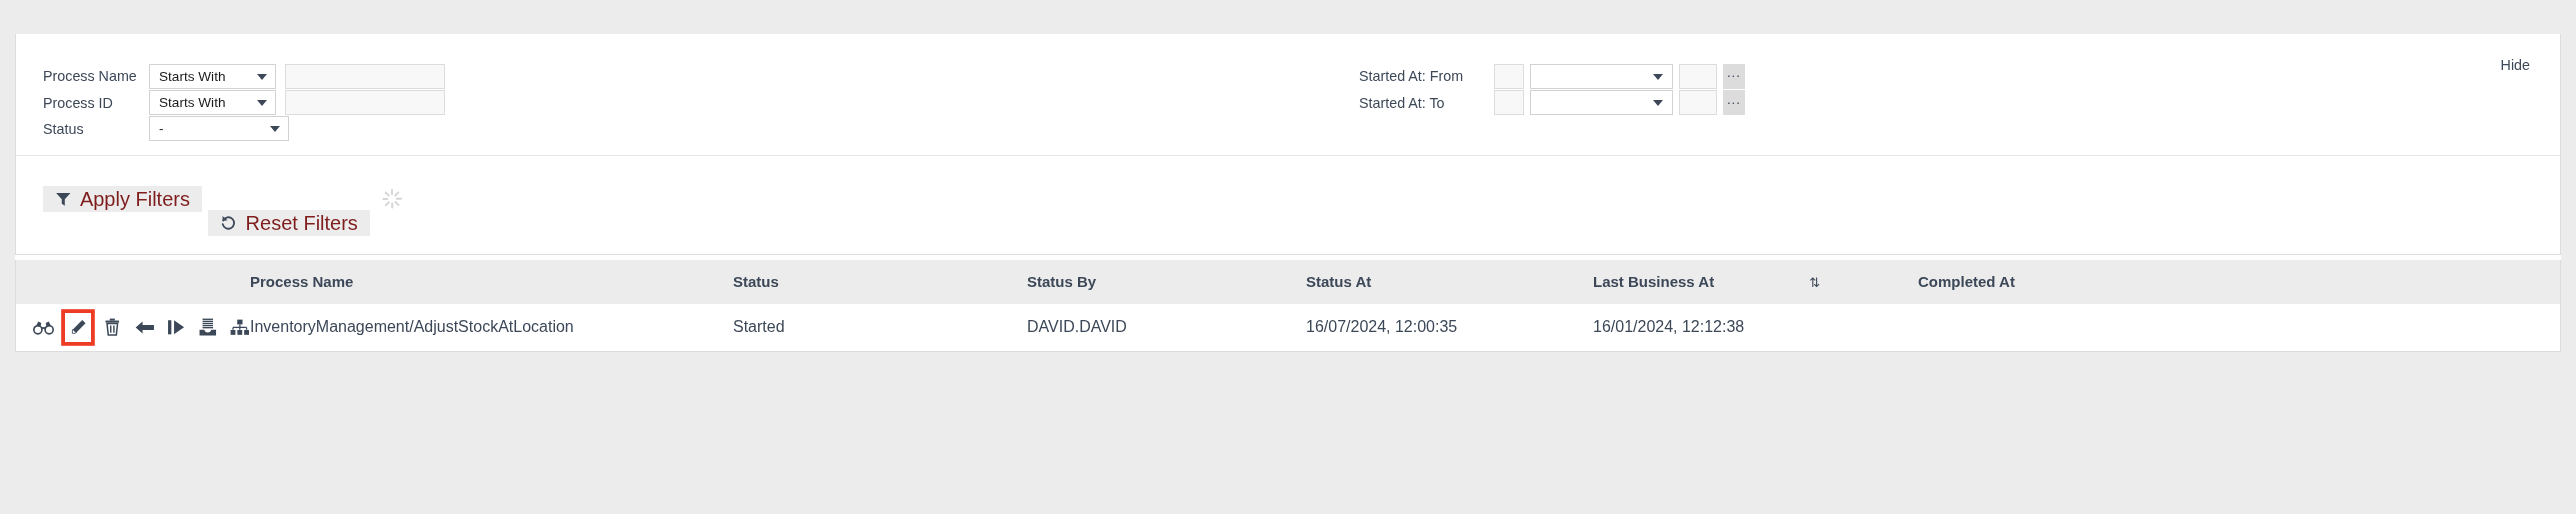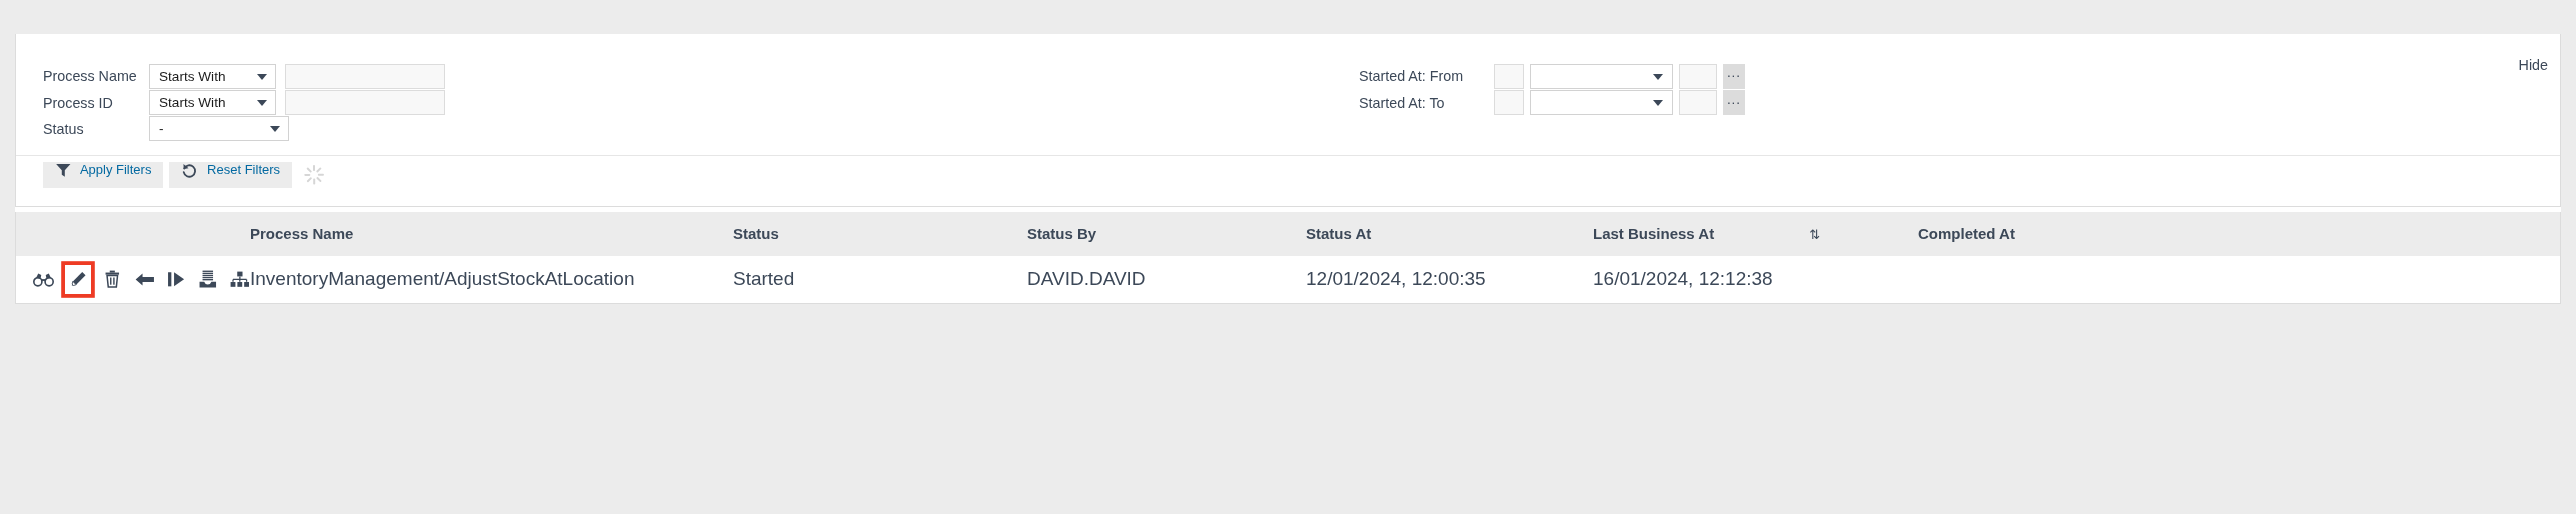--- a/index.html
+++ b/index.html
@@ -65,21 +65,21 @@
     position: relative;
     background: #ffffff;
     border: 0.8px solid #dcdcdc;
     border-top: none;
     padding: 19.6px 0 7.5px 0;
     box-sizing: border-box;
   }
 
   .hide-link {
     position: absolute;
-    right: 12px;
+    right: 30px;
     top: 22.6px;
     font-size: 14.3px;
     color: #3c4858;
     cursor: pointer;
   }
 
   .filter-grid {
     position: relative;
     height: 100px;
   }
@@ -171,30 +171,31 @@
   
   .btn-bar {
     display: flex;
     align-items: center;
     padding: 6px 0 10.6px 27px;
     border-top: 0.8px solid #e6e6e6;
     margin-top: 1.5px;
   }
   .btn {
     display: flex;
+    align-items: center;
     gap: 8.3px;
     height: 26px;
     padding: 0 12px;
     background: #ececec;
-    font-size: 13px;
-    color: #0369a1;
-    cursor: pointer;
-    white-space: nowrap;
-  }
-  .btn + .btn { margin-left: 6px; }
+    font-size: 20px;
+    color: #7f1d1d;
+    cursor: pointer;
+    white-space: nowrap;
+  }
+  .btn + .btn { margin-left: 6px; margin-top: 48px; }
   .btn svg { display: block; }
 
   .spinner {
     margin-left: 12px;
     width: 19.6px;
     height: 19.6px;
     position: relative;
   }
   .spinner i {
     position: absolute;
@@ -225,21 +226,21 @@
     font-size: 15px;
     font-weight: bold;
     color: #3c4858;
     text-align: left;
     padding: 0;
     vertical-align: middle;
     white-space: nowrap;
   }
   table.grid tbody td {
     height: 47px;
-    font-size: 19px;
+    font-size: 16px;
     color: #3c4858;
     padding: 0;
     vertical-align: middle;
     white-space: nowrap;
     background: #ffffff;
   }
 
   .col-actions { width: 234px; }
   .col-name    { width: 483px; }
   .col-status  { width: 294px; }
@@ -465,21 +466,21 @@
                   <rect x="18.8" y="14.6" width="6.4" height="6.4" fill="#3c4858"></rect>
                   <path d="M13.1 7.4 V11.2 M4 11.2 H22 M4 11.2 V14.4 M13 11.2 V14.4 M22 11.2 V14.4" stroke="#3c4858" stroke-width="1.7" fill="none"></path>
                 </svg>
               </div>
 
             </div>
           </td>
           <td class="th-pad">InventoryManagement/AdjustStockAtLocation</td>
           <td>Started</td>
           <td>DAVID.DAVID</td>
-          <td>12/01/2024, 12:00:35</td>
+          <td>16/07/2024, 12:00:35</td>
           <td>16/01/2024, 12:12:38</td>
           <td></td>
         </tr>
       </tbody>
     </table>
   </div>
 
 </div>
 
 

